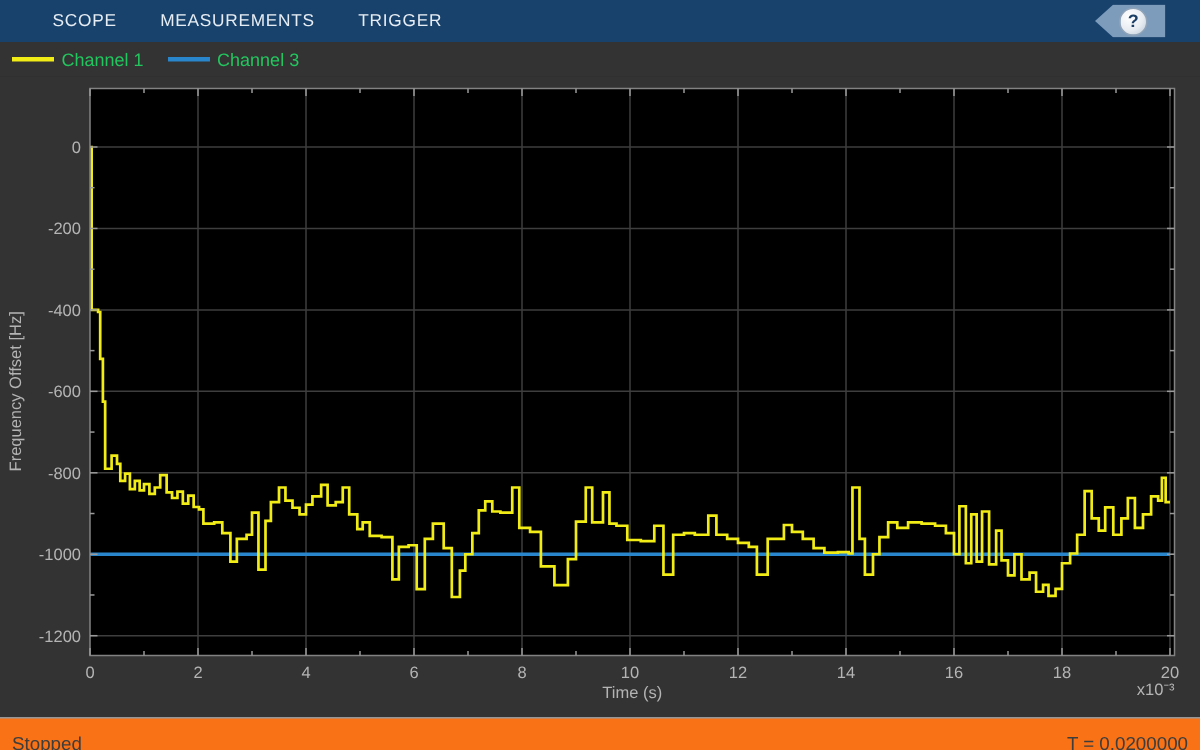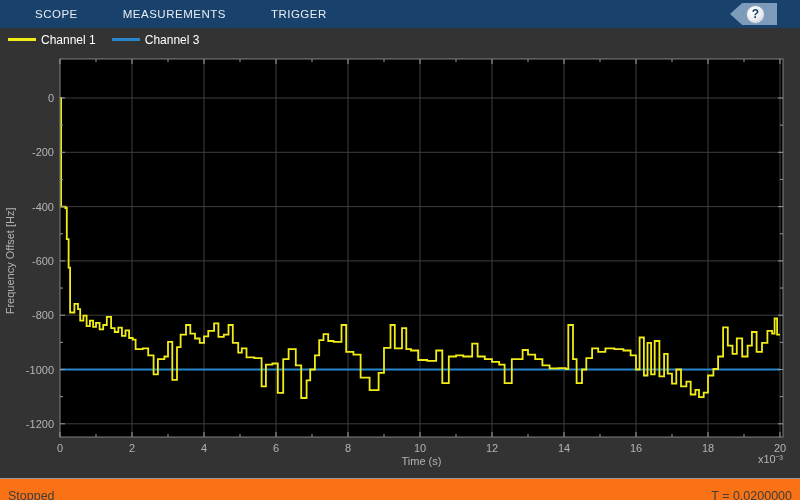--- a/index.html
+++ b/index.html
@@ -2,37 +2,37 @@
 <html><head>
 <meta charset="utf-8">
 <style>
   html,body{margin:0;padding:0;background:#333333;}
   body{width:800px;height:500px;position:relative;overflow:hidden;
        font-family:"Liberation Sans", sans-serif;-webkit-font-smoothing:antialiased;}
 
   
   .toolbar{position:absolute;left:0;top:0;width:800px;height:28px;
            background:#18426b;display:flex;align-items:center;}
-  .toolbar .tabs{display:flex;gap:45px;padding-left:35px;}
+  .toolbar .tabs{display:flex;gap:29px;padding-left:35px;}
   .toolbar .tab{color:#e7edf4;font-size:11.5px;letter-spacing:.5px;cursor:pointer;white-space:nowrap;}
   .help-btn{position:absolute;right:23px;top:3px;width:47px;height:22px;
             background:#7d9cbc;cursor:pointer;
             clip-path:polygon(0 50%,26% 0,100% 0,100% 100%,26% 100%);
             display:flex;align-items:center;justify-content:center;}
   .help-circle{width:17px;height:17px;border-radius:50%;margin-left:4px;
                background:radial-gradient(circle at 35% 30%,#ffffff 0%,#e8edf2 55%,#b9c6d4 100%);
                border:1px solid #8fa3b8;color:#1c3f66;font-size:12px;font-weight:bold;
                display:flex;align-items:center;justify-content:center;line-height:1;}
 
   
   .legend-bar{position:absolute;left:0;top:28px;width:800px;height:23px;background:#333333;
               display:flex;align-items:center;border-bottom:1px solid #2b2b2b;}
   .legend-item{display:flex;align-items:center;cursor:pointer;margin-left:8px;}
   .legend-swatch{width:28px;height:0;border-top-width:3px;border-top-style:solid;margin-right:5px;}
-  .legend-label{color:#ffffff;font-size:12px;}
+  .legend-label{color:#22c55e;font-size:12px;}
   .legend-item + .legend-item{margin-left:16px;}
 
   
   .plot-outer{position:absolute;left:0;top:51px;width:800px;height:427px;background:#333333;}
   #chart{position:absolute;left:0;top:46px;}
 
   
   .status-bar{position:absolute;left:0;top:478px;width:800px;height:34px;
               background:#f97316;border-top:1px solid #979797;box-sizing:border-box;
               display:flex;align-items:center;justify-content:space-between;}

